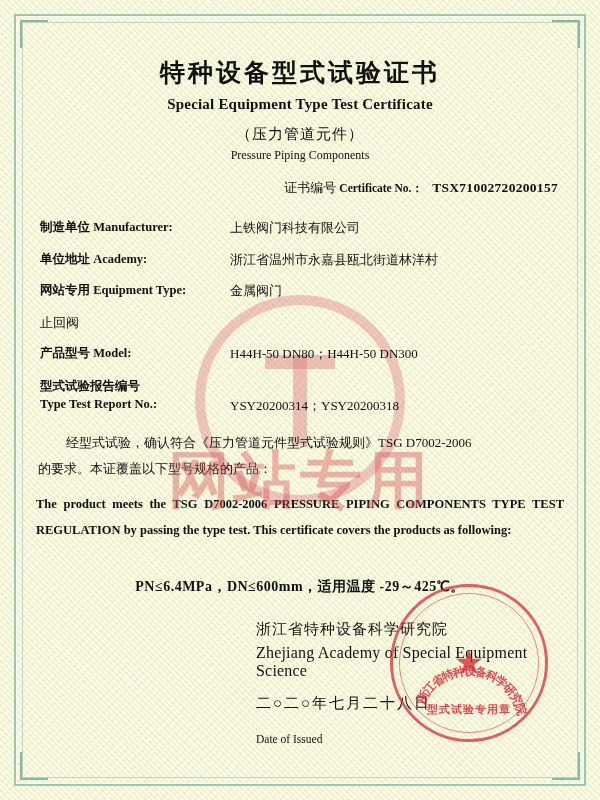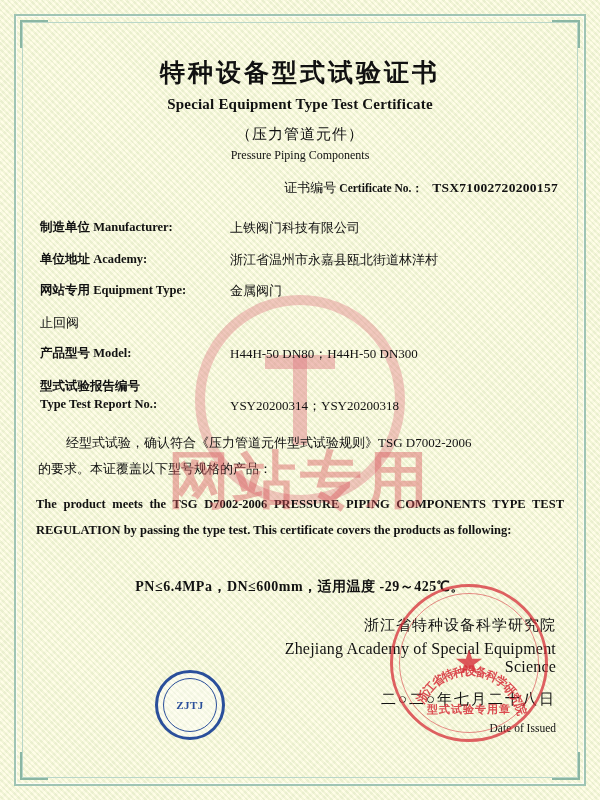--- a/index.html
+++ b/index.html
@@ -157,22 +157,22 @@
     text-align: center;
     font-size: 14px;
     font-weight: bold;
     color: #111;
     letter-spacing: 0.5px;
   }
 
   .signature {
     position: absolute;
     right: 8px;
-    bottom: 30px;
-    text-align: right;
+    bottom: 19px;
+    text-align: left;
     width: 300px;
   }
   .sig-cn {
     font-size: 15px;
     color: #111;
     letter-spacing: 1px;
   }
   .sig-en {
     font-size: 16px;
     color: #111;
@@ -181,21 +181,21 @@
   }
   .sig-date {
     font-size: 15px;
     color: #111;
     margin-top: 14px;
     letter-spacing: 2px;
   }
   .sig-date-en {
     font-size: 11.5px;
     color: #111;
-    margin-top: 13px;
+    margin-top: 20px;
   }
 
   
   .watermark {
     position: absolute;
     left: 50%;
     top: 480px;
     transform: translate(-50%, -50%);
     font-size: 62px;
     font-weight: bold;
@@ -421,18 +421,14 @@
       <span style="transform: rotate(24deg) translateX(-5px);">科</span>
       <span style="transform: rotate(36deg) translateX(-5px);">学</span>
       <span style="transform: rotate(48deg) translateX(-5px);">研</span>
       <span style="transform: rotate(60deg) translateX(-5px);">究</span>
       <span style="transform: rotate(72deg) translateX(-5px);">院</span>
     </div>
     <div class="star">★</div>
     <div class="bottom-text">型式试验专用章</div>
   </div>
 
-  <div class="emblem">
-    <div class="inner"></div>
-    <div class="txt">ZJTJ</div>
-  </div>
 
 </div>
 
 </body></html>

